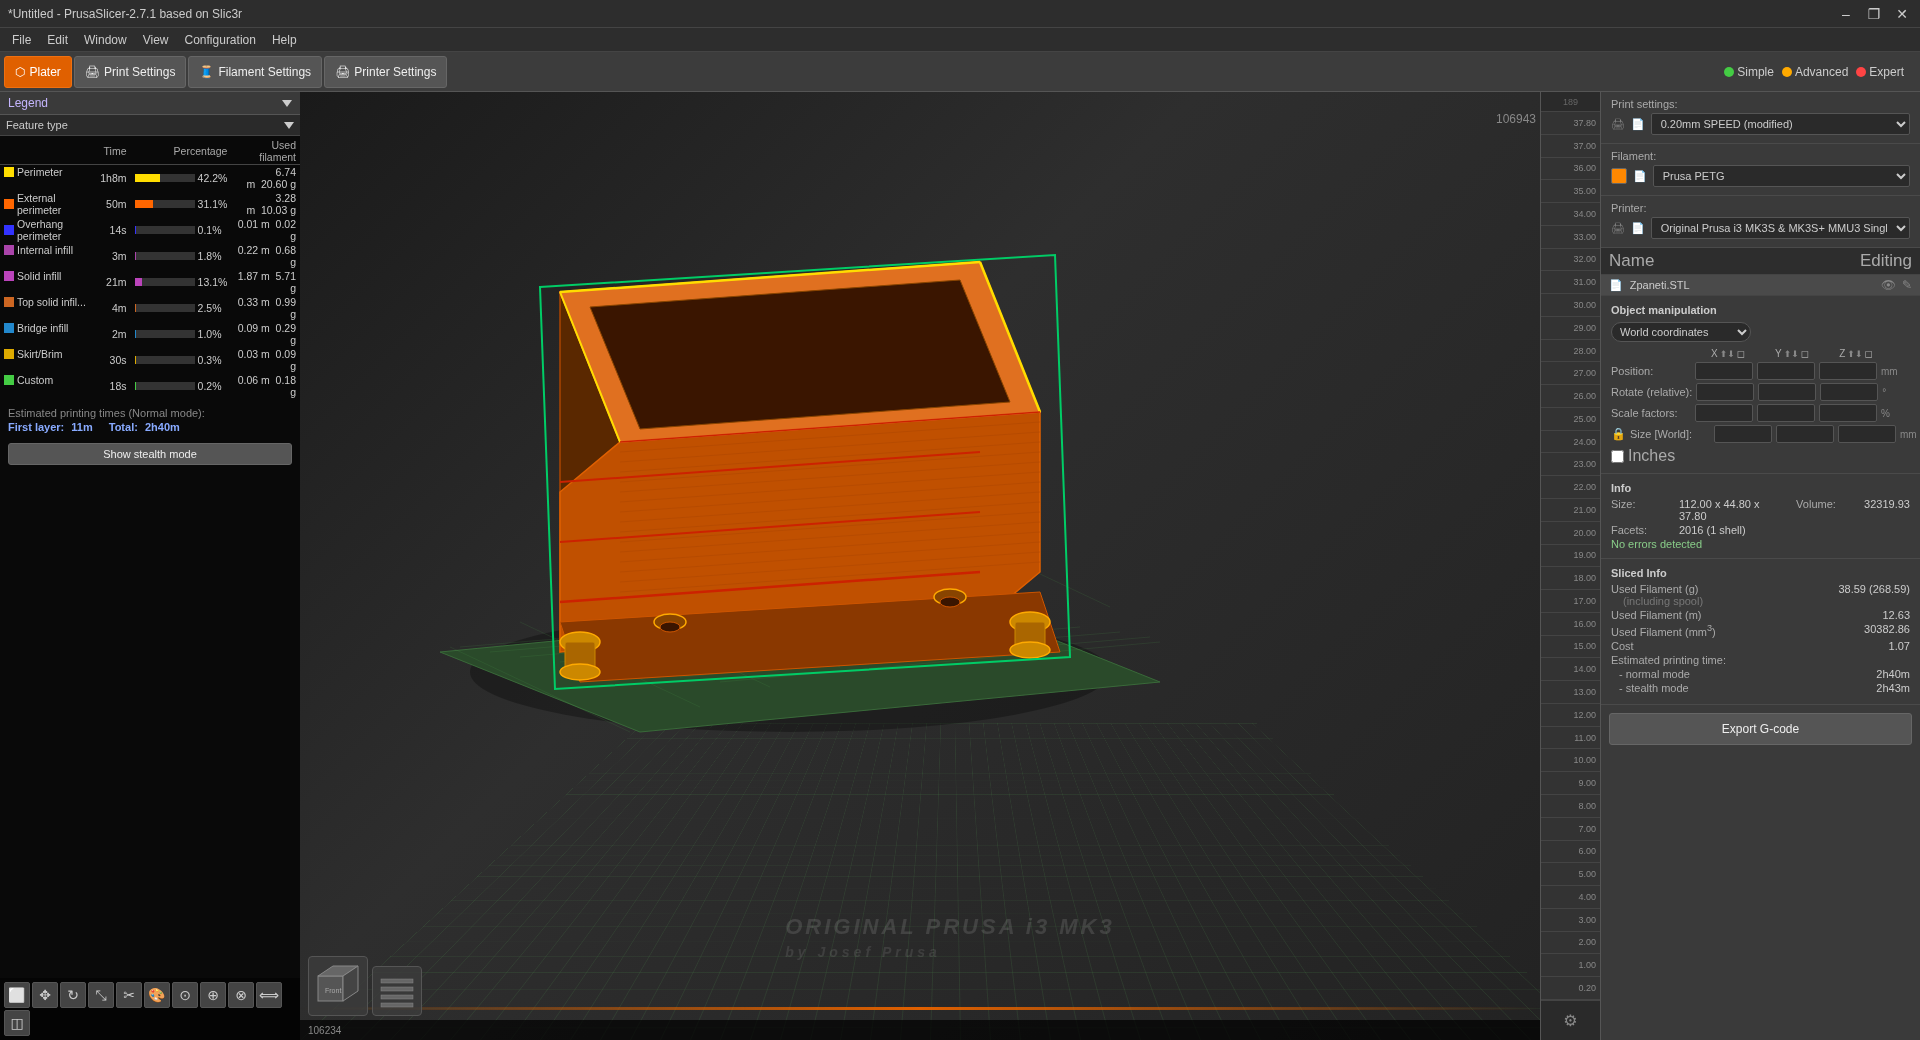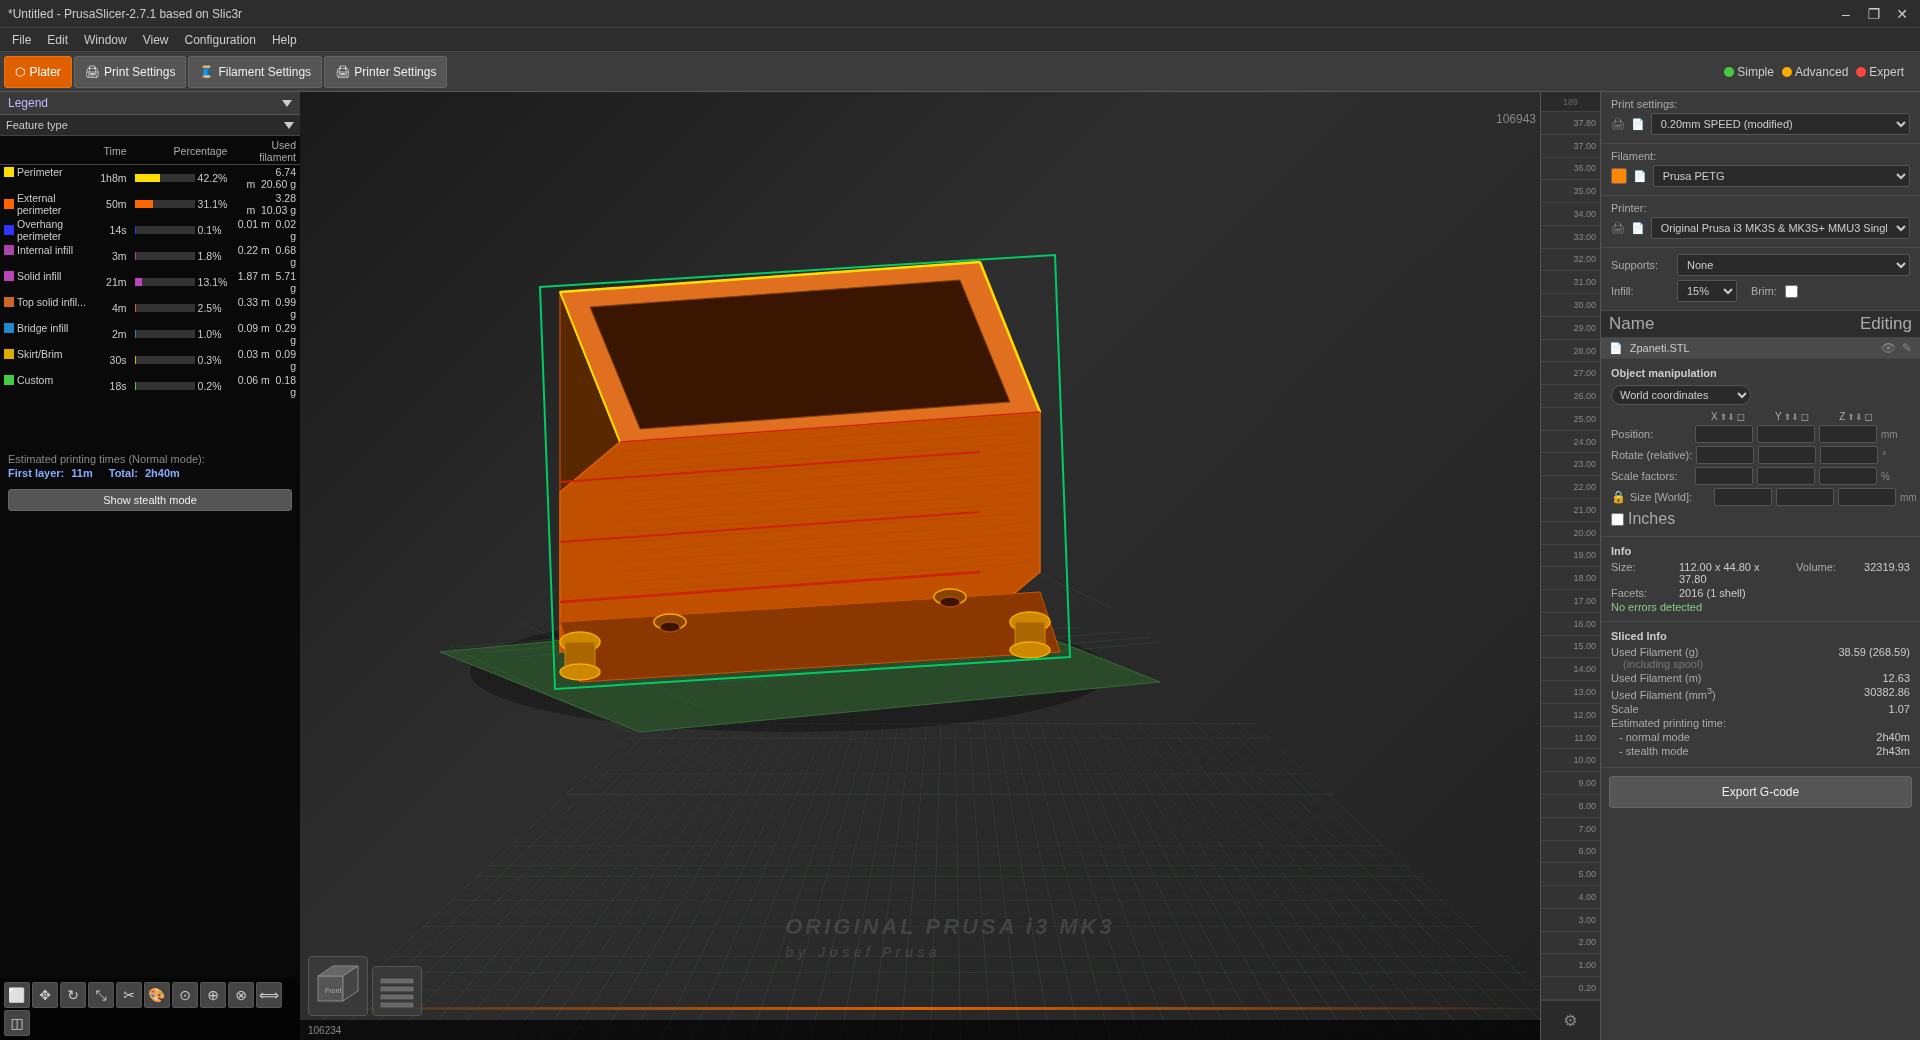--- a/index.html
+++ b/index.html
@@ -171,21 +171,20 @@
       background: #888;
       position: absolute;
       left: 0; top: 0;
     }
 
     
     #print-info {
       padding: 6px 8px;
       font-size: 11px;
       color: #ccc;
-      margin-top: 46px;
     }
     #print-info .label { color: #888; }
     #print-info .first-layer { color: #88aaff; font-weight: bold; }
     #print-info .total { color: #88aaff; font-weight: bold; }
 
     #show-stealth-btn {
       margin: 4px 8px;
       padding: 4px 8px;
       background: #555;
       border: 1px solid #666;
@@ -951,36 +950,20 @@
       <div class="rp-label">Printer:</div>
       <div class="rp-row">
         <span style="font-size:11px; color:#888;">🖨</span>
         <span style="font-size:11px; color:#888;">📄</span>
         <select class="rp-select">
           <option>Original Prusa i3 MK3S &amp; MK3S+ MMU3 Single</option>
         </select>
       </div>
     </div>
 
-    <div class="rp-section">
-      <div class="rp-row">
-        <span class="rp-label">Supports:</span>
-        <select class="rp-select" style="flex:1;">
-          <option>None</option>
-        </select>
-      </div>
-      <div class="rp-row" style="margin-top:4px;">
-        <span class="rp-label">Infill:</span>
-        <select class="rp-select" style="width:60px;">
-          <option>15%</option>
-        </select>
-        <span style="margin-left:8px; color:#aaa; font-size:11px;">Brim:</span>
-        <input type="checkbox" style="margin-left: 2px;">
-      </div>
-    </div>
 
     <div id="object-list-header">
       <span>Name</span>
       <span>Editing</span>
     </div>
 
     <div class="object-row">
       <div class="object-name">
         <span style="color:#aaa; margin-right:4px;">📄</span>
         <span>Zpaneti.STL</span>
@@ -1092,21 +1075,21 @@
         <span class="sliced-label">Used Filament (m)</span>
         <span class="sliced-val">12.63</span>
       </div>
       <div class="sliced-row">
         <span class="sliced-label">
           Used Filament (mm<sup>3</sup>)
         </span>
         <span class="sliced-val">30382.86</span>
       </div>
       <div class="sliced-row">
-        <span class="sliced-label">Scale</span>
+        <span class="sliced-label">Cost</span>
         <span class="sliced-val">1.07</span>
       </div>
       <div class="sliced-row">
         <span class="sliced-label">Estimated printing time:</span>
       </div>
       <div class="sliced-row" style="padding-left:8px;">
         <span class="sliced-label">- normal mode</span>
         <span class="sliced-val">2h40m</span>
       </div>
       <div class="sliced-row" style="padding-left:8px;">

